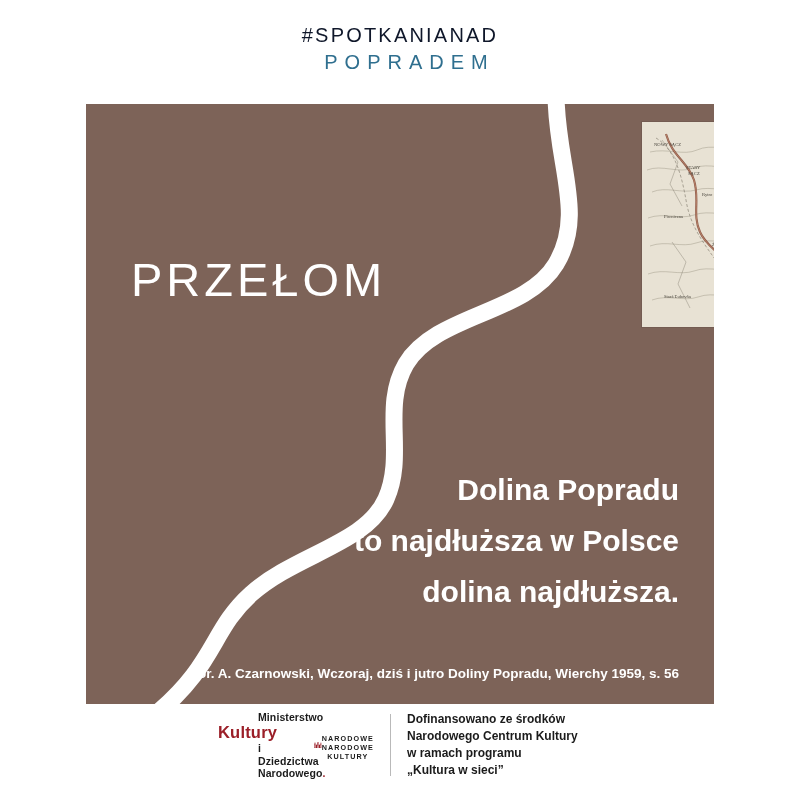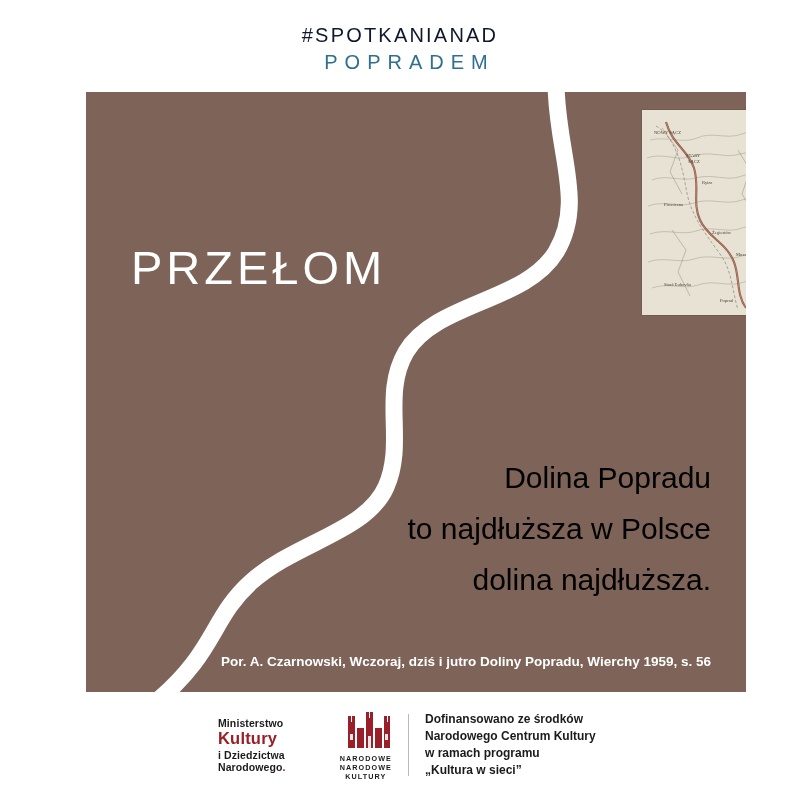--- a/index.html
+++ b/index.html
@@ -36,26 +36,25 @@
     letter-spacing: 7px;
     font-weight: 400;
     line-height: 28px;
     padding-left: 19px;
   }
 
   
   .panel {
     position: absolute;
     left: 86px;
-    top: 92px;
+    top: 104px;
     width: 628px;
     height: 600px;
     background: #7d6358;
     overflow: hidden;
-    padding-left: 32px;
   }
 
   .river-svg {
     position: absolute;
     left: 0;
     top: 0;
     width: 628px;
     height: 600px;
   }
 
@@ -69,23 +68,23 @@
     font-weight: 400;
     font-family: "Liberation Sans", sans-serif;
   }
 
   .quote {
     position: absolute;
     right: 35px;
     top: 360px;
     width: 430px;
     text-align: right;
-    color: #000000;
+    color: #ffffff;
     font-size: 30px;
-    font-weight: normal;
+    font-weight: bold;
     line-height: 51px;
   }
 
   .source {
     position: absolute;
     right: 35px;
     top: 562px;
     width: 540px;
     text-align: right;
     color: #ffffff;
@@ -128,36 +127,36 @@
     color: #1b1b1b;
     line-height: 1.18;
     font-size: 11.5px;
     font-weight: bold;
     letter-spacing: 0.1px;
     width: 96px;
   }
   .mkidn .small {
     font-size: 10.5px;
     font-weight: bold;
+    margin-left: 40px;
   }
   .mkidn .big {
     font-size: 16.5px;
     font-weight: bold;
     color: #9b1f28;
     letter-spacing: 0.2px;
   }
   .mkidn .dot {
     color: #9b1f28;
   }
 
   .nck {
-    margin-left: 18px;
     display: flex;
-    flex-direction: column;
-    align-items: flex-end;
+    flex-direction: row;
+    align-items: center;
     width: 60px;
   }
   .nck-text {
     margin-top: 4px;
     font-size: 7.2px;
     font-weight: bold;
     letter-spacing: 1.1px;
     color: #1b1b1b;
     line-height: 9px;
     text-align: center;

